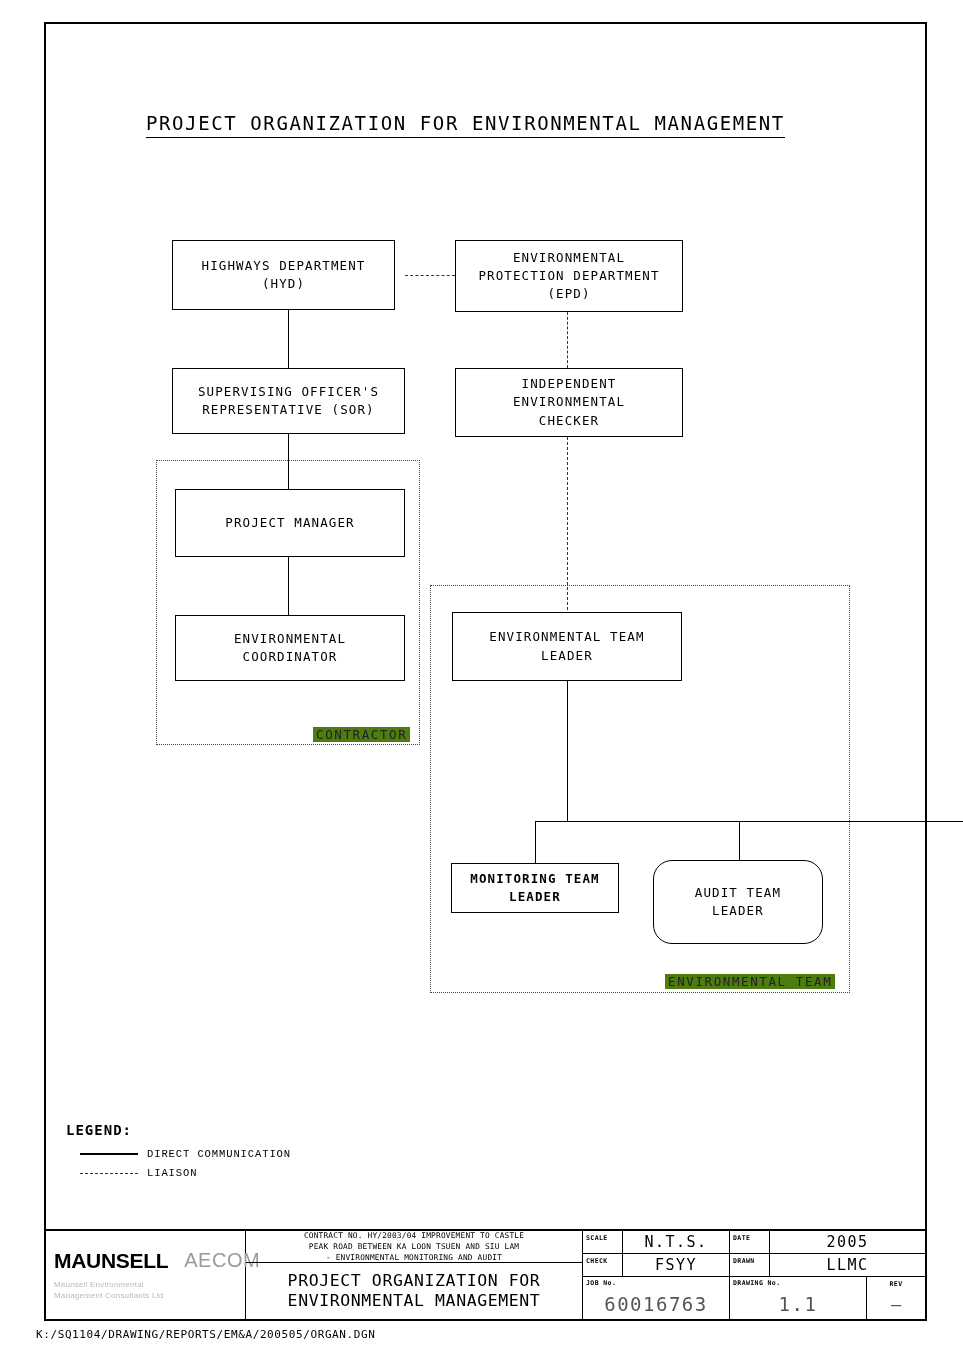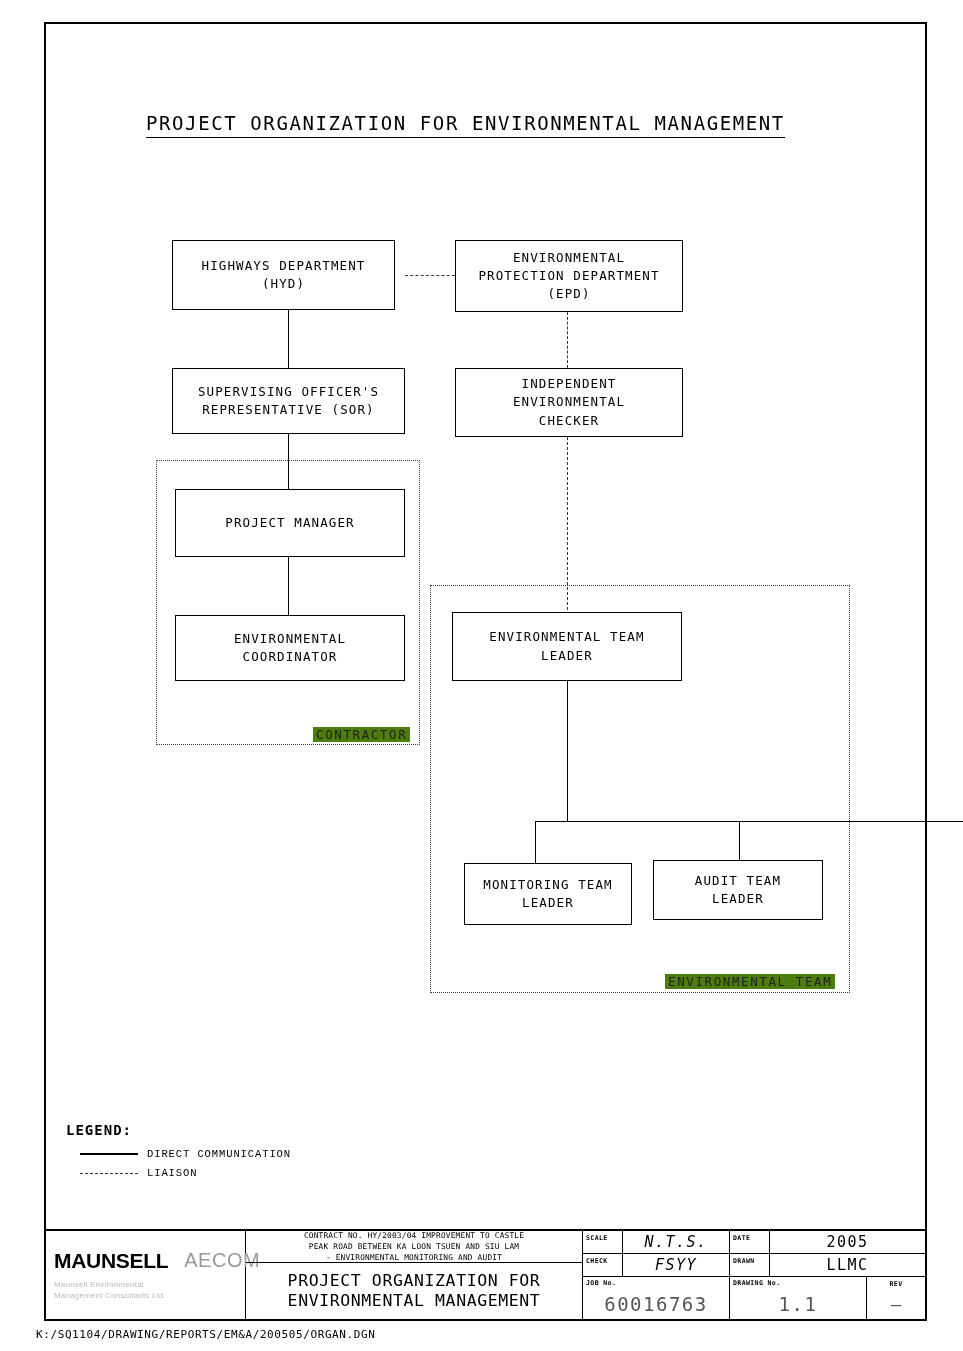--- a/index.html
+++ b/index.html
@@ -242,21 +242,21 @@
     display: flex;
     align-items: center;
     justify-content: center;
     font-size: 15px;
     letter-spacing: 1.5px;
     box-sizing: border-box;
   }
   .vline { border-right: 1.6px solid #000; }
 
   .w-key-a { width: 40px; }
-  .w-val-a { width: 107px; font-style: italic; }
+  .w-val-a { width: 107px; }
   .w-key-b { width: 40px; }
   .w-val-b { flex: 1; }
 
   
   #tb-job {
     width: 147px;
     border-right: 1.6px solid #000;
     position: relative;
     box-sizing: border-box;
   }
@@ -362,24 +362,24 @@
 CHECKER</div>
 
   <div class="node" style="left:175px; top:489px; width:230px; height:68px;">PROJECT MANAGER</div>
 
   <div class="node" style="left:175px; top:615px; width:230px; height:66px;">ENVIRONMENTAL
 COORDINATOR</div>
 
   <div class="node" style="left:452px; top:612px; width:230px; height:69px;">ENVIRONMENTAL TEAM
 LEADER</div>
 
-  <div class="node" style="left:464px; top:863px; width:168px; height:62px;">MONITORING TEAM
+  <div class="node" style="left:451px; top:863px; width:168px; height:50px;font-weight:bold;">MONITORING TEAM
 LEADER</div>
 
-  <div class="node" style="left:653px; top:860px; width:170px; height:60px;">AUDIT TEAM
+  <div class="node" style="left:653px; top:860px; width:170px; height:84px;border-radius:19px;">AUDIT TEAM
 LEADER</div>
 
   <div id="legend">
     <div id="legend-title">LEGEND:</div>
     <div class="legend-row">
       <div class="legend-sample solid"></div>
       <div class="legend-text">DIRECT COMMUNICATION</div>
     </div>
     <div class="legend-row">
       <div class="legend-sample dashed"></div>

